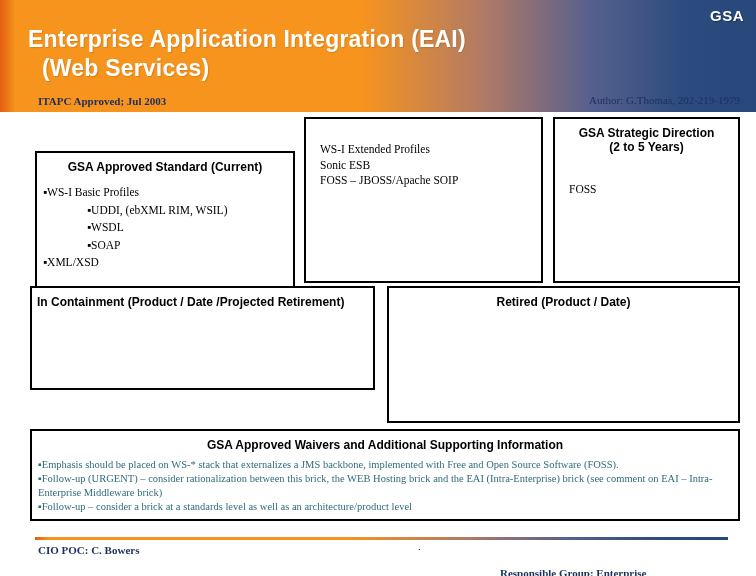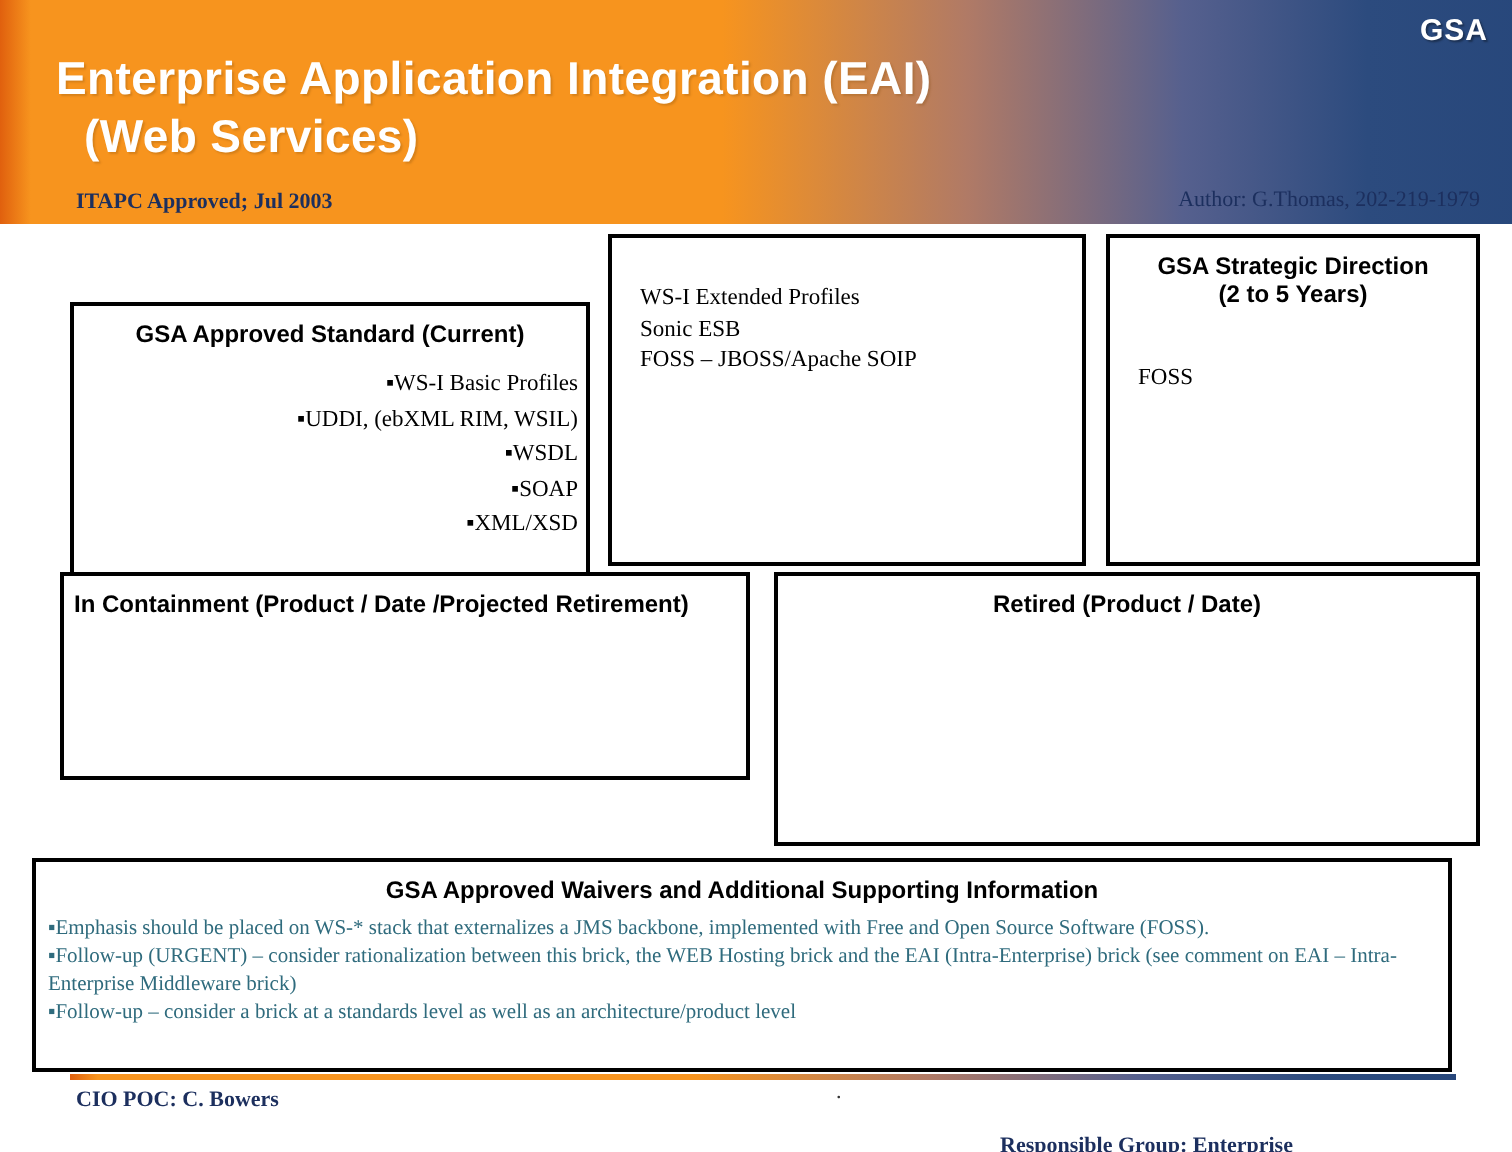--- a/index.html
+++ b/index.html
@@ -26,31 +26,31 @@
   .box{position:absolute;background:#fff;border:2px solid #000;box-sizing:border-box;}
   .hdr{font:bold 12px/14px "Liberation Sans",sans-serif;color:#000;
        text-align:center;margin-top:7px;padding:0 4px;}
   .hdr.left{text-align:left;padding-left:5px;}
 
   
   #box-standard{left:35px;top:117px;width:260px;height:166px;margin-top:34px;}
   #box-tactical{left:304px;top:117px;width:239px;height:166px;}
   #box-strategic{left:553px;top:117px;width:187px;height:166px;}
 
-  #box-standard .list{margin:10px 4px 0 6px;font:11.5px/17.5px "Liberation Serif",serif;color:#000;text-align:right;}
+  #box-standard .list{margin:10px 4px 0 6px;font:11.5px/17.5px "Liberation Serif",serif;color:#000;}
   #box-standard .li.ind{margin-left:44px;}
   #box-tactical .list{margin:23px 4px 0 14px;font:11.5px/15.5px "Liberation Serif",serif;color:#000;}
   #box-strategic .list{margin:28px 4px 0 14px;font:11.5px/15.5px "Liberation Serif",serif;color:#000;}
 
   
   #box-containment{left:30px;top:286px;width:345px;height:104px;}
   #box-retired{left:387px;top:286px;width:353px;height:137px;}
 
   
-  #box-waivers{left:16px;top:429px;width:710px;height:107px;}
+  #box-waivers{left:30px;top:429px;width:710px;height:92px;}
   #box-waivers .list{margin:6px 8px 0 6px;font:10.5px/14px "Liberation Serif",serif;color:#2f6b7d;}
 
   
   .footer-line{position:absolute;left:35px;top:537px;width:693px;height:3px;
                background:linear-gradient(90deg,#e0600e 0%,#f7941e 2%,#f7941e 45%,
                           #b07a66 62%,#56608e 77%,#2c4b7e 90%,#27477b 100%);}
   .cio{position:absolute;left:38px;top:544px;color:#1c2f5e;
        font:bold 11px "Liberation Serif",serif;}
   .dot{position:absolute;left:418px;top:540px;color:#333;
        font:11px "Liberation Serif",serif;}

